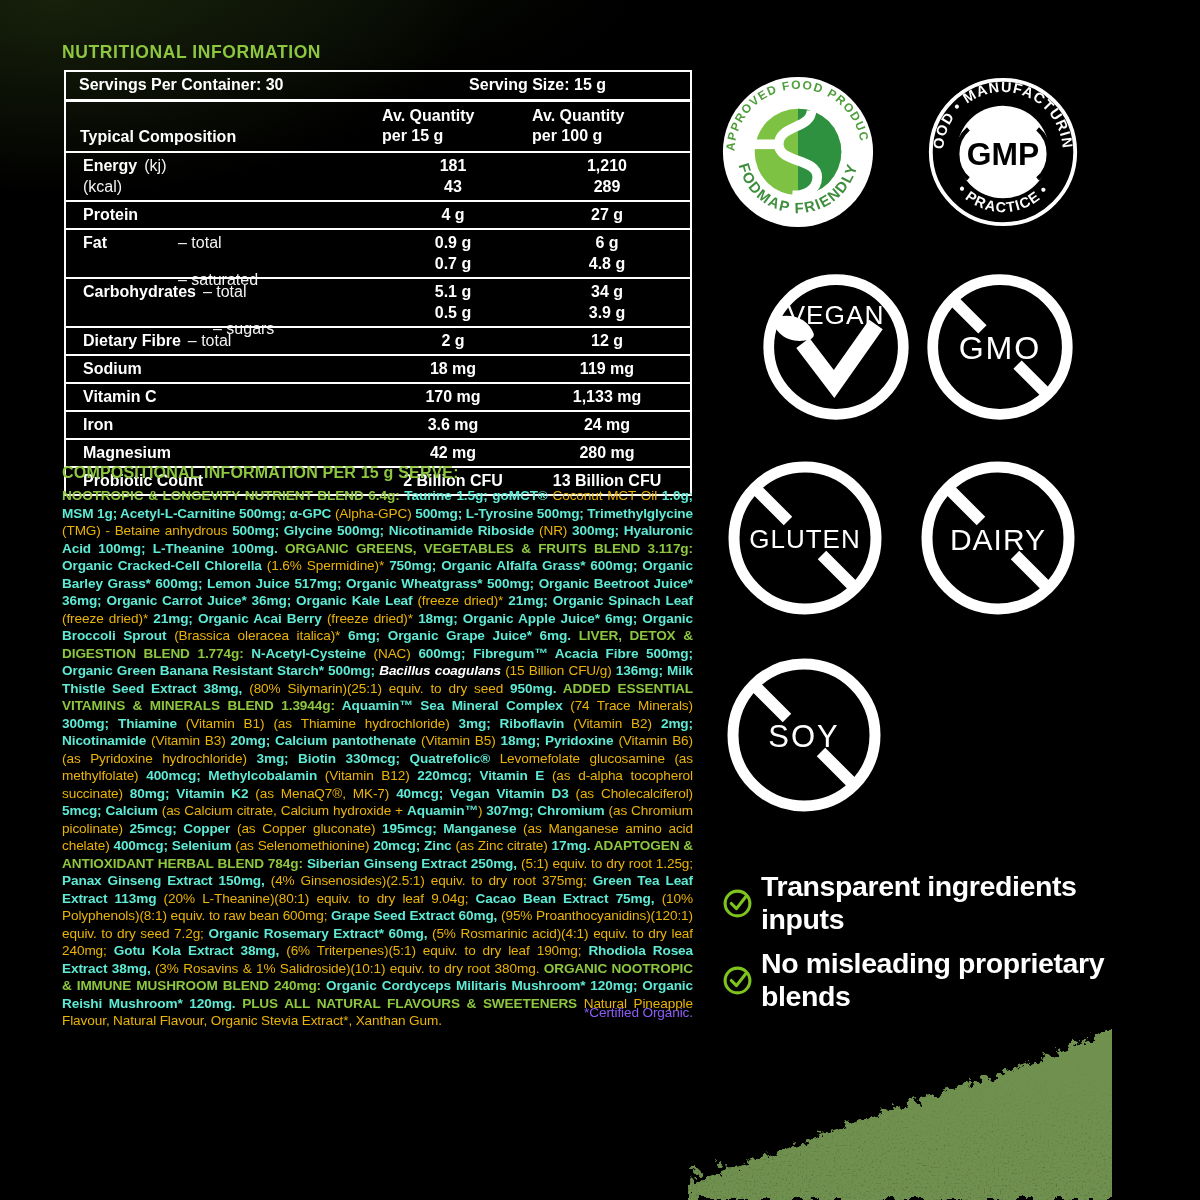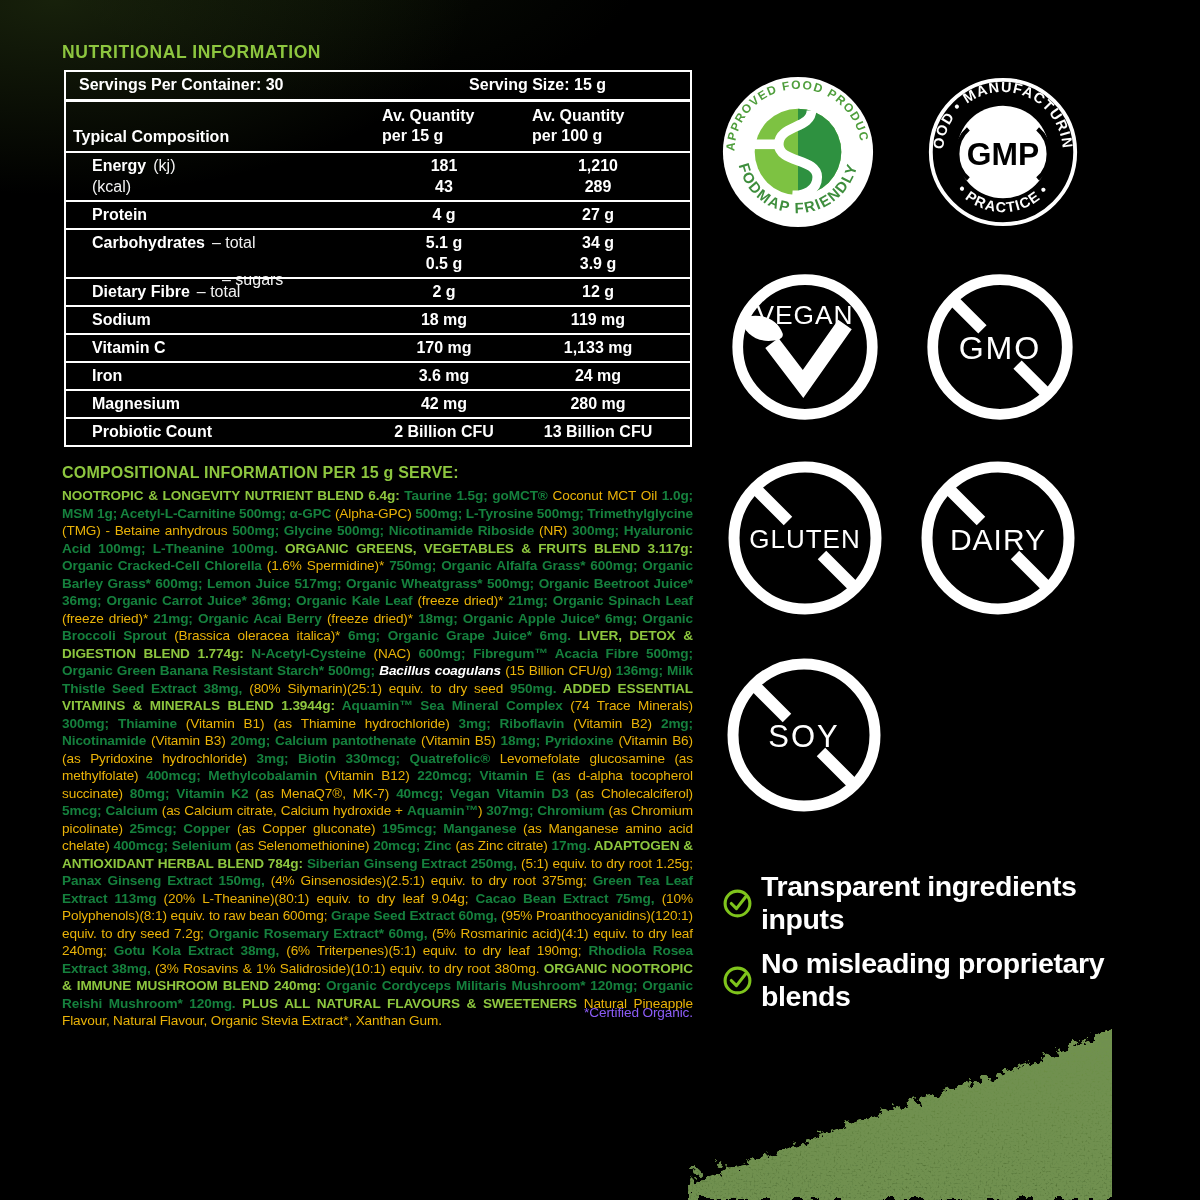--- a/index.html
+++ b/index.html
@@ -11,35 +11,35 @@
   
   .title{position:absolute;left:62px;top:42px;font-size:17.5px;font-weight:700;
          letter-spacing:.6px;color:var(--accent);}
   .ntable{position:absolute;left:64px;top:70px;width:628px;border:2.5px solid #fff;
           font-size:16px;box-sizing:border-box;}
   .t-head1{display:flex;align-items:center;padding:4px 12px 5px 13px;font-weight:700;
            border-bottom:3.5px solid #fff;}
   .t-head1 .ssize{margin-left:auto;margin-right:72px;}
   .t-head2{display:grid;grid-template-columns:1fr 150px 158px;align-items:end;
            padding:4px 0 5px;border-bottom:2.5px solid #fff;}
-  .t-head2 .tc{padding-left:7px;font-weight:700;}
+  .t-head2 .tc{padding-left:14px;font-weight:700;}
   .qty{font-weight:700;line-height:20px;}
-  .t-row{border-top:2px solid #fff;padding:2px 13px 3px;}
+  .t-row{border-top:2px solid #fff;padding:2px 4px 3px;}
   .t-row:first-child{border-top:none;}
   .t-line{display:grid;grid-template-columns:1fr 150px 158px;align-items:baseline;line-height:21px;}
   .t-lab{position:relative;padding-left:13px;}
   .t-lab .m{font-weight:700;}
   .t-lab .n{font-weight:400;opacity:.95;margin-left:7px;}
   .t-val{text-align:center;font-weight:600;}
   .comp{position:absolute;left:62px;top:464px;width:631px;}
   .comp-h{font-size:16px;font-weight:700;color:var(--accent);letter-spacing:.2px;margin-bottom:5px;}
   .comp-p{position:relative;text-align:justify;font-size:13.6px;line-height:17.5px;
           letter-spacing:-0.1px;word-spacing:-0.2px;}
   .r-g{color:var(--accent);font-weight:700;}
-  .r-b{color:#15803d;font-weight:700;}
+  .r-b{color:#5eead4;font-weight:700;}
   .r-l{color:#eab308;font-weight:400;}
   .r-i{color:#fff;font-weight:700;font-style:italic;}
   .footnote{position:absolute;right:0;bottom:8px;color:#8b5cf6;font-weight:400;}
   
   .badge{position:absolute;}
   svg text{font-family:"Liberation Sans",sans-serif;}
   
   .claims{position:absolute;left:722px;top:870px;}
   .claim{display:flex;align-items:center;margin-bottom:11px;}
   .claim svg{flex:0 0 auto;margin-right:8px;}
@@ -84,20 +84,34 @@
         </div>
         <div class="t-row">
           <div class="t-line">
             <div class="t-lab"><span class="m">Protein</span></div>
             <div class="t-val">4 g</div>
             <div class="t-val">27 g</div>
           </div>
         </div>
         <div class="t-row">
           <div class="t-line">
+            <div class="t-lab"><span class="m">Fat</span><span class="n" style="position: absolute; left: 108px; margin: 0px;">– total</span></div>
+            <div class="t-val">0.9 g</div>
+            <div class="t-val">6 g</div>
+          </div>
+          <div class="t-line">
+            <div class="t-lab">
+              <span class="n" style="position: absolute; left: 108px; margin: 0px;">– saturated</span>
+            </div>
+            <div class="t-val">0.7 g</div>
+            <div class="t-val">4.8 g</div>
+          </div>
+        </div>
+        <div class="t-row">
+          <div class="t-line">
             <div class="t-lab"><span class="m">Carbohydrates</span><span class="n">– total</span></div>
             <div class="t-val">5.1 g</div>
             <div class="t-val">34 g</div>
           </div>
           <div class="t-line">
             <div class="t-lab">
               <span class="n" style="position: absolute; left: 143px; margin: 0px;">– sugars</span>
             </div>
             <div class="t-val">0.5 g</div>
             <div class="t-val">3.9 g</div>
@@ -187,21 +201,21 @@
       <text font-size="15" font-weight="800" fill="#ffffff" letter-spacing="1.2">
         <textPath href="#gmp-bot" startOffset="50%" text-anchor="middle">• PRACTICE •</textPath>
       </text>
       <circle cx="80" cy="80" r="48" fill="#ffffff"></circle>
       <path d="M 44,56 A 30,33 0 0 0 44,108" fill="none" stroke="#000" stroke-width="4.5"></path>
       <path d="M 116,56 A 30,33 0 0 1 116,108" fill="none" stroke="#000" stroke-width="4.5"></path>
       <text x="80" y="82" font-size="33" font-weight="800" fill="#000" text-anchor="middle" dominant-baseline="central">GMP</text>
     </svg>
   </div>
 
-  <div class="badge" style="left:727px;top:269px;">
+  <div class="badge" style="left:758px;top:269px;">
     <svg width="156" height="156" viewBox="0 0 160 160">
       <circle cx="80" cy="80" r="69" fill="none" stroke="#ffffff" stroke-width="11"></circle>
       <text x="80" y="56" font-size="27" font-weight="500" fill="#ffffff" text-anchor="middle" letter-spacing="1">VEGAN</text>
       <path d="M 46,76 L 78,118 L 121,57" fill="none" stroke="#ffffff" stroke-width="17"></path>
       <path d="M 54,72 C 34,78 18,68 14,51 C 33,43 52,51 57,66 C 58,69 56,71 54,72 Z" fill="#ffffff"></path>
     </svg>
   </div>
 
   <div class="badge" style="left:922px;top:269px;">
     <svg width="156" height="156" viewBox="0 0 160 160">

